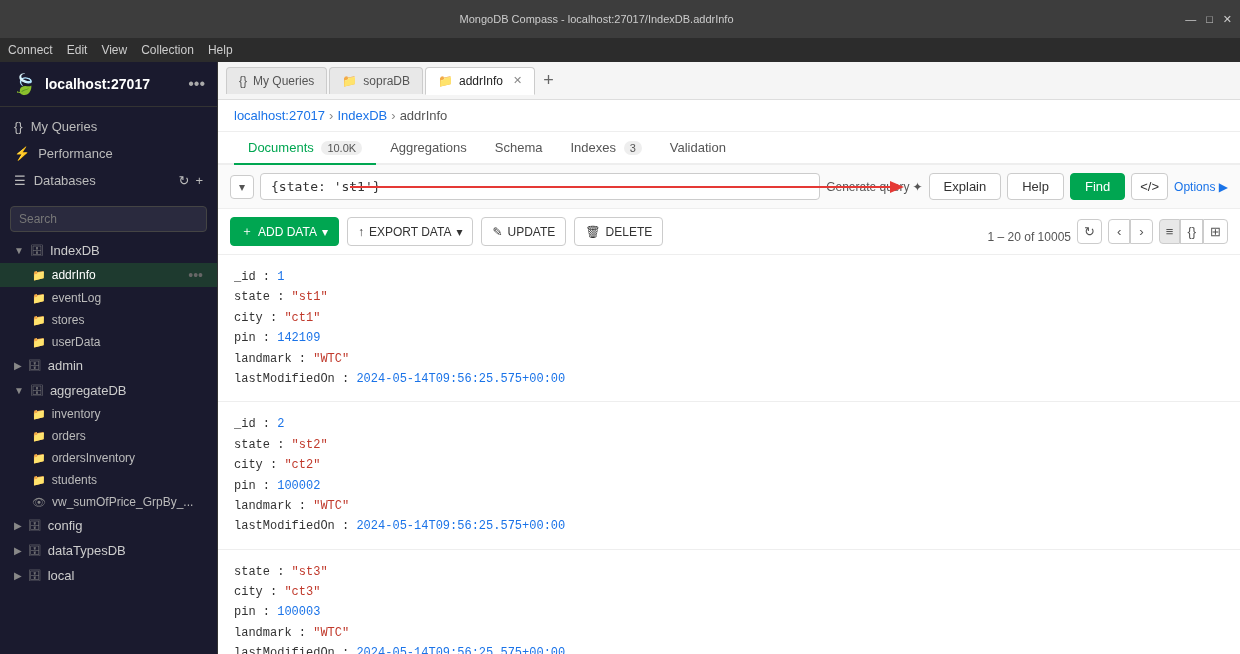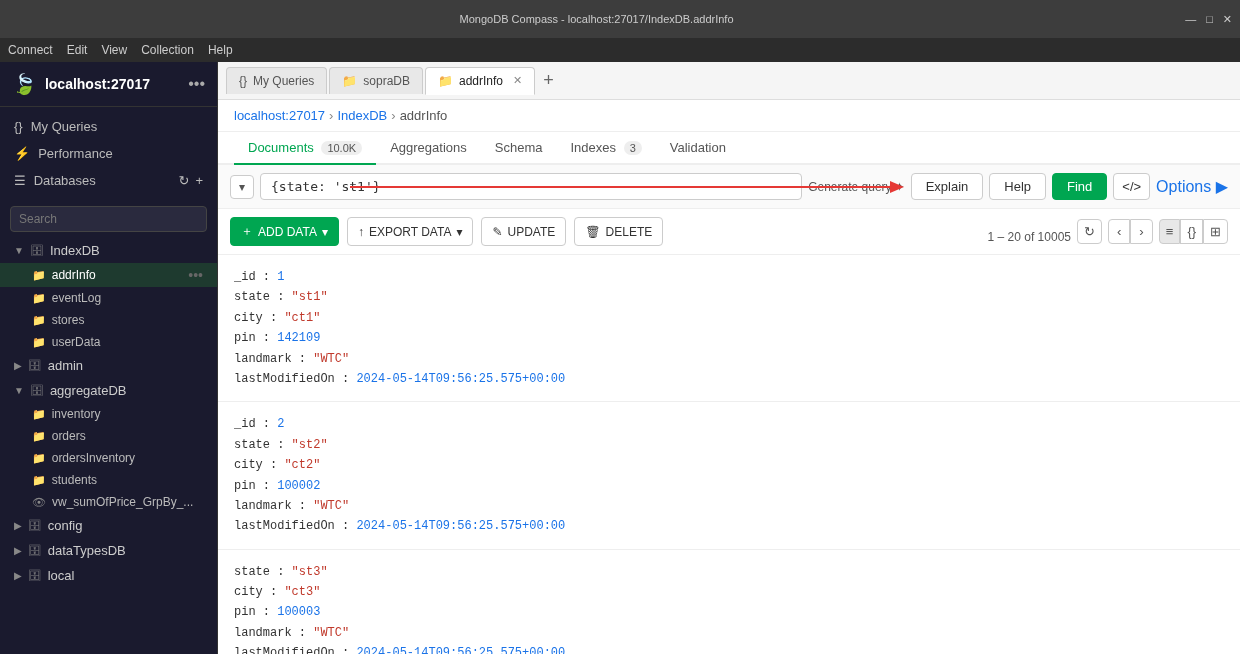--- a/index.html
+++ b/index.html
@@ -75,21 +75,21 @@
 
     
     .query-bar { display: flex; align-items: center; padding: 8px 12px; gap: 6px; border-bottom: 1px solid #eee; background: #fafafa; }
     .query-toggle { background: #fff; border: 1px solid #ccc; border-radius: 4px; padding: 4px 8px; font-size: 12px; cursor: pointer; color: #555; }
     .query-input-wrap { flex: 1; position: relative; }
     .query-input { width: 100%; border: 1px solid #ccc; border-radius: 4px; padding: 5px 10px; font-size: 13px; font-family: monospace; color: #333; outline: none; background: #fff; }
     .generate-query-btn { background: none; border: none; color: #555; font-size: 12px; cursor: pointer; display: flex; align-items: center; gap: 3px; white-space: nowrap; }
     .btn { padding: 5px 14px; border-radius: 4px; font-size: 13px; cursor: pointer; border: 1px solid #ccc; background: #fff; color: #333; }
     .btn-primary { background: #00a651; color: #fff; border-color: #00a651; }
     .btn-code { padding: 5px 8px; }
-    .options-btn { color: #1a73e8; background: none; border: none; font-size: 16px; cursor: pointer; display: flex; align-items: center; gap: 2px; text-align: center; }
+    .options-btn { color: #1a73e8; background: none; border: none; font-size: 12px; cursor: pointer; display: flex; align-items: center; gap: 2px; text-align: center; }
 
     
     .doc-toolbar { display: flex; align-items: center; padding: 8px 12px; border-bottom: 1px solid #eee; gap: 8px; justify-content: space-between; }
     .doc-toolbar-left { display: flex; gap: 8px; }
     .doc-toolbar-right { display: flex; align-items: flex-end; gap: 6px; font-size: 12px; color: #555; margin-left: 48px; }
     .toolbar-btn { display: flex; align-items: center; gap: 5px; padding: 5px 10px; border: 1px solid #ccc; border-radius: 4px; background: #fff; font-size: 12px; cursor: pointer; color: #333; }
     .toolbar-btn.add { background: #00a651; color: #fff; border-color: #00a651; }
     .pagination-info { color: #555; font-size: 12px; white-space: nowrap; }
     .view-btn { padding: 4px 6px; border: 1px solid #ccc; background: #fff; cursor: pointer; font-size: 13px; color: #555; }
     .view-btn.active { background: #e8e8e8; }

